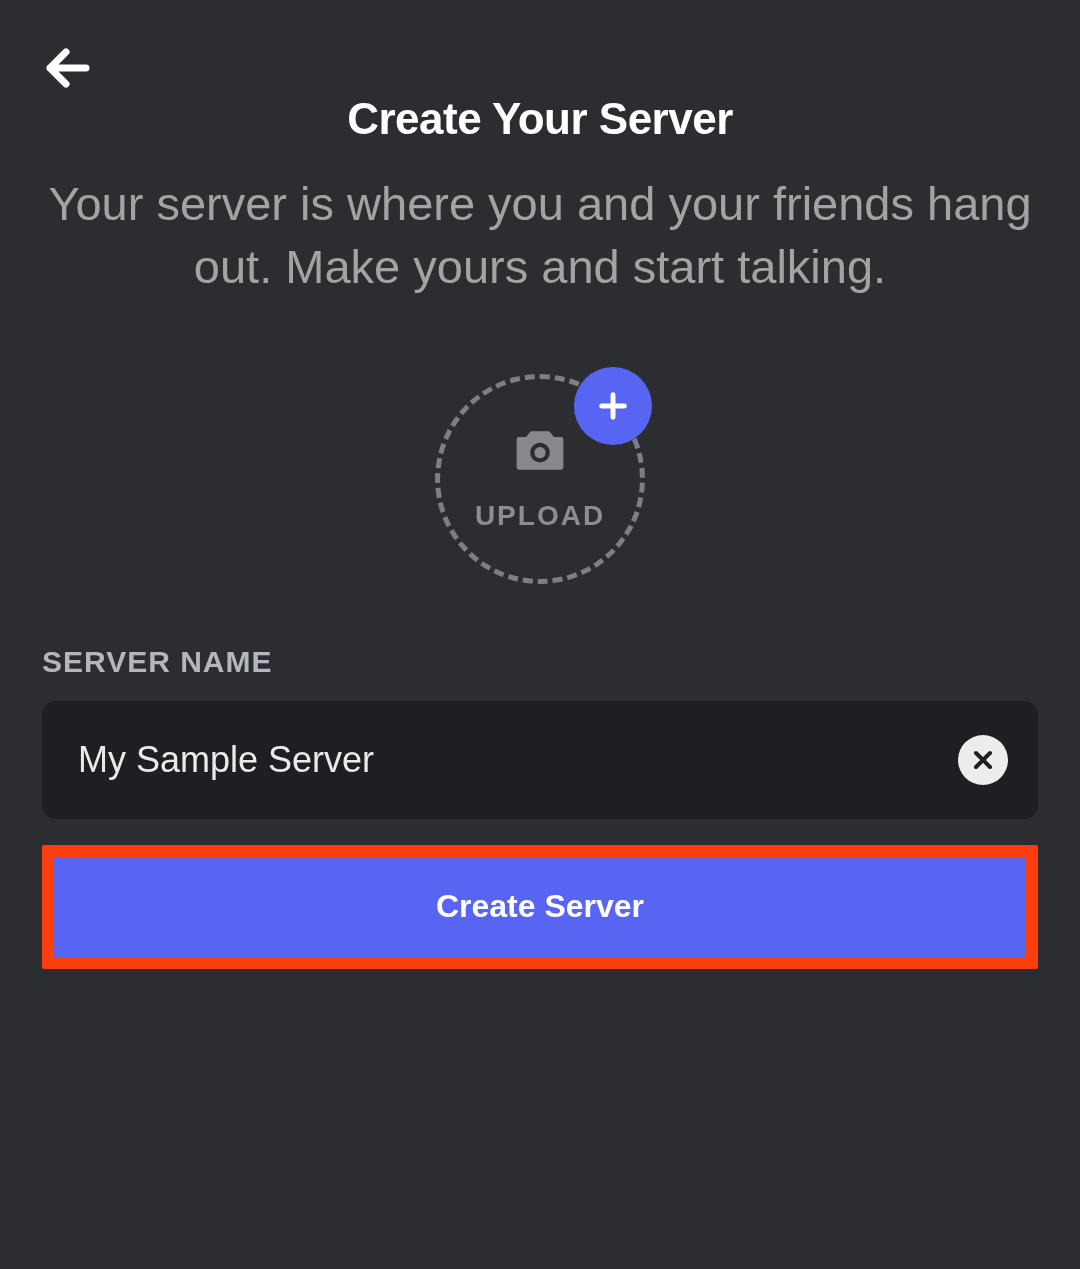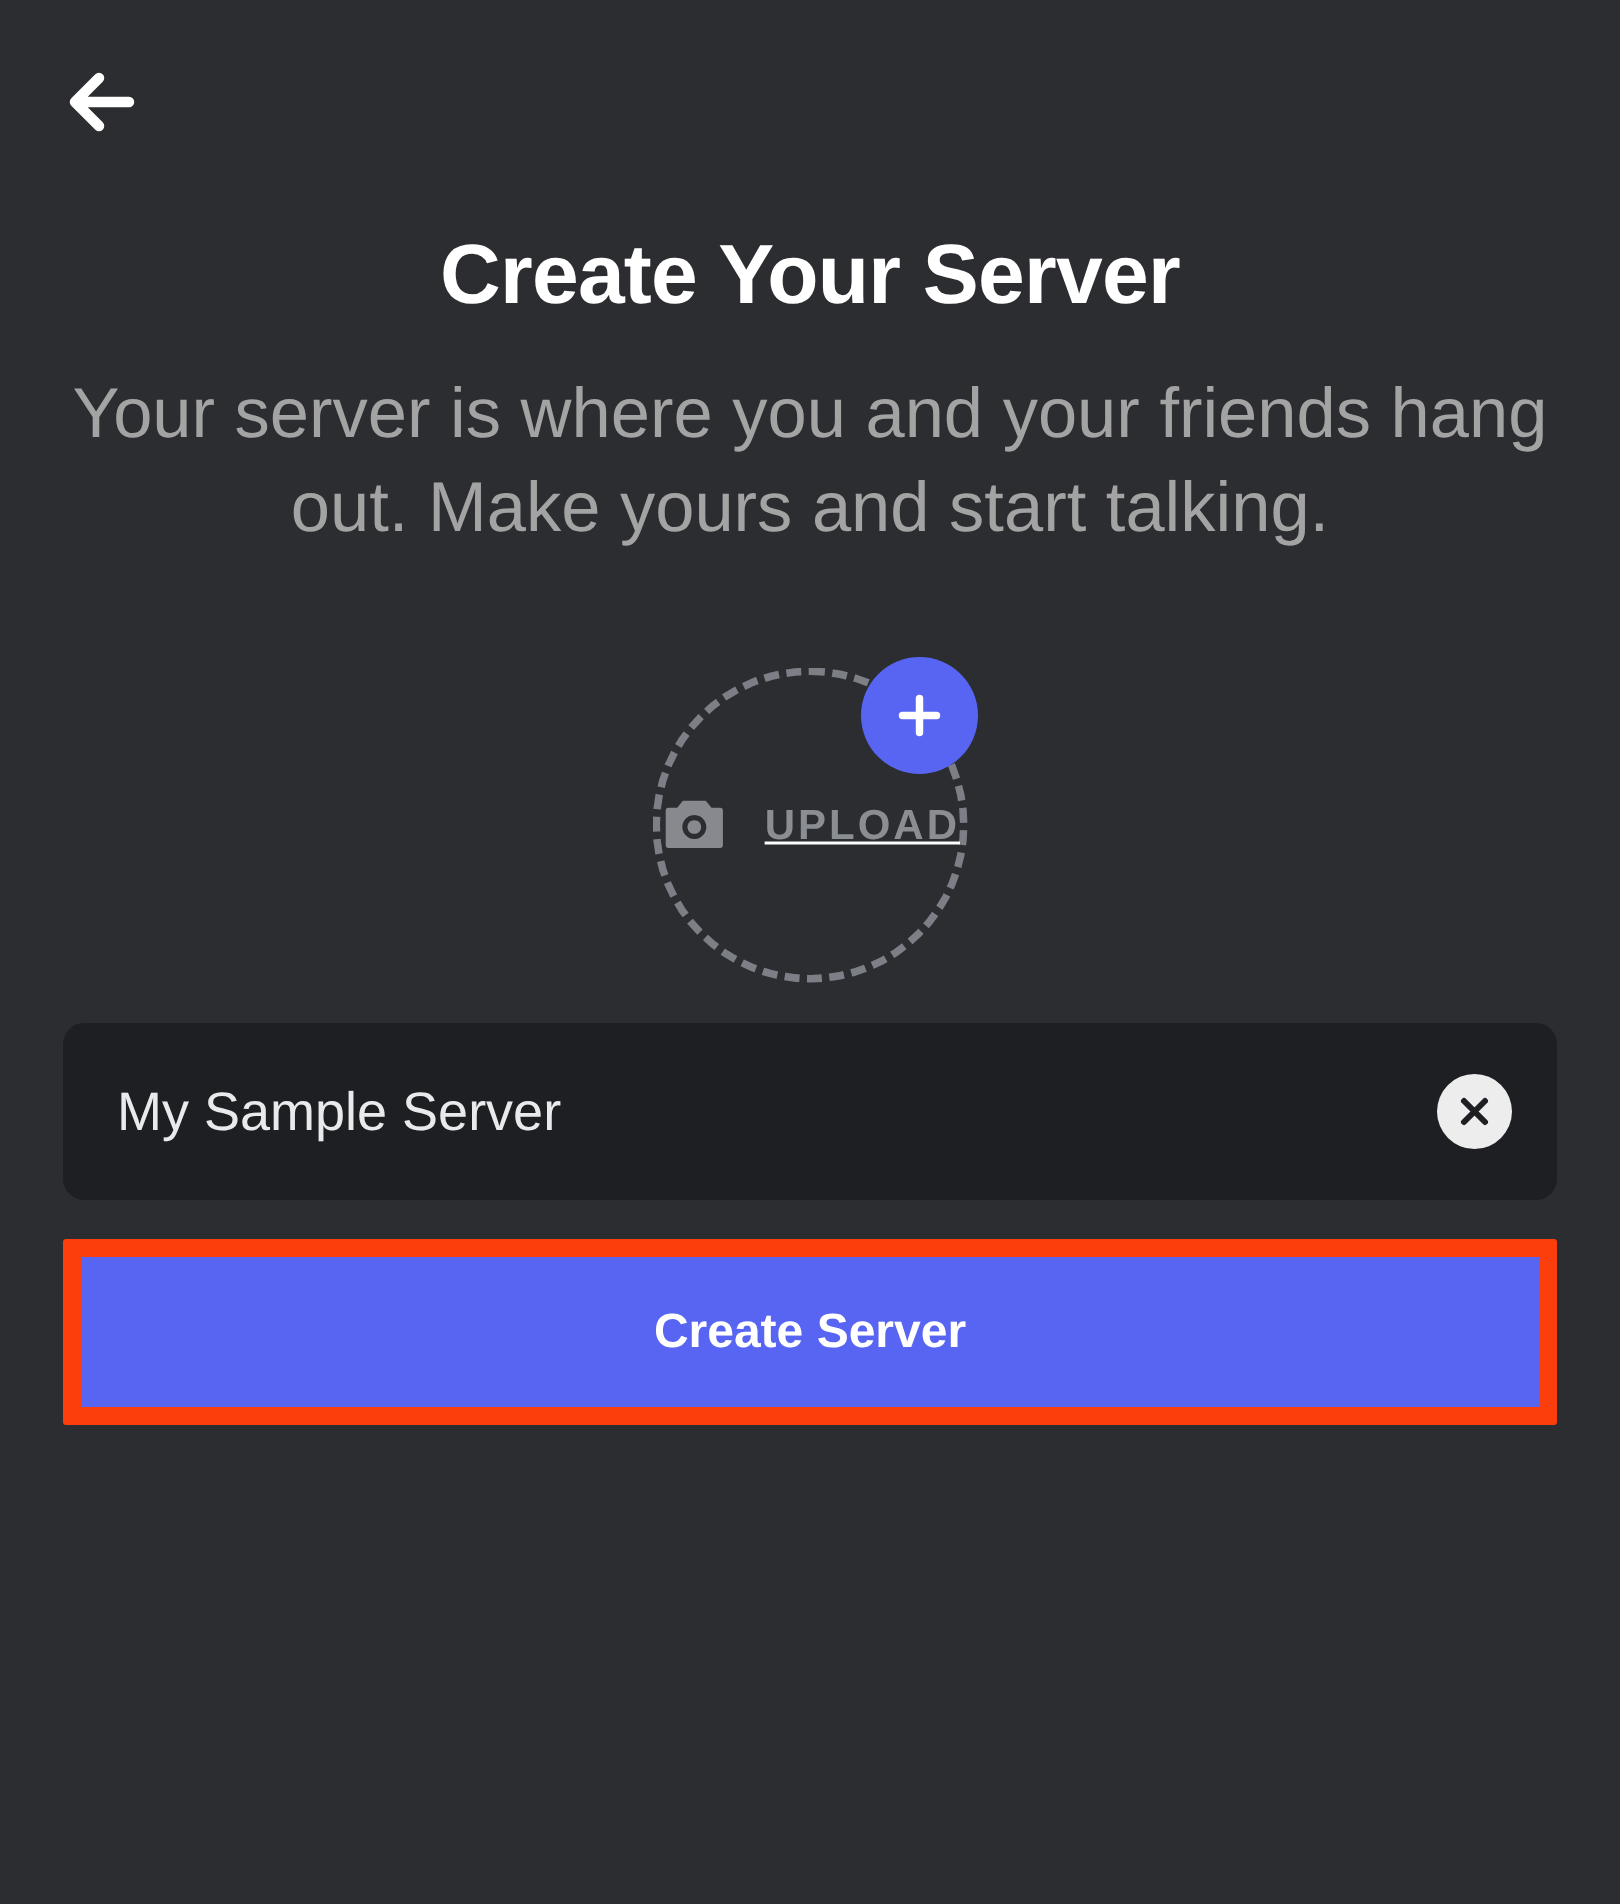--- a/index.html
+++ b/index.html
@@ -9,23 +9,23 @@
     font-family: -apple-system, BlinkMacSystemFont, "Segoe UI", Helvetica, Arial, sans-serif;
     color: #fff;
     overflow: hidden;
   }
   .screen { width: 100%; height: 100%; position: relative; padding: 38px 42px 0 42px; }
 
   .back-btn { position: absolute; top: 38px; left: 38px; width: 60px; height: 60px; display:flex; align-items:center; justify-content:center; cursor:pointer; }
   .back-btn svg { width: 48px; height: 48px; stroke: #fff; stroke-width: 3.5; fill: none; stroke-linecap: round; stroke-linejoin: round; }
 
   .title {
-    margin-top: 112px;
+    margin-top: 56px;
     text-align: center;
-    font-size: 56px;
+    font-size: 44px;
     font-weight: 800;
     letter-spacing: -0.5px;
     color: #ffffff;
   }
   .subtitle {
     margin-top: 28px;
     text-align: center;
     font-size: 47px;
     line-height: 1.35;
     color: #a3a3a3;
@@ -37,23 +37,22 @@
     margin: 70px auto 0 auto;
     width: 220px; height: 220px;
     position: relative;
     display:flex; align-items:center; justify-content:center;
     cursor:pointer;
   }
   .upload-circle {
     width: 210px; height: 210px;
     border-radius: 50%;
     border: 5px dashed #7c7f86;
-    display:flex; flex-direction:row; align-items:center; justify-content:center;
+    display:flex; flex-direction:column; align-items:center; justify-content:center;
     gap: 24px;
-    text-decoration: underline;
   }
   .upload-circle svg.cam { width: 56px; height: 50px; fill:#87898e; }
   .upload-label {
     font-size: 28px;
     font-weight: 800;
     letter-spacing: 2px;
     color: #8a8d92;
   }
   .upload-plus {
     position: absolute;
@@ -147,20 +146,21 @@
       </svg>
       <div class="upload-label">UPLOAD</div>
     </div>
     <div class="upload-plus">
       <svg viewBox="0 0 24 24">
         <path d="M12 4 V20 M4 12 H20"></path>
       </svg>
     </div>
   </div>
 
+  <div class="field-label">SERVER NAME</div>
 
   <div class="input-row">
     <input class="server-input" type="text" value="My Sample Server" style="">
     <div class="clear-btn">
       <svg viewBox="0 0 24 24">
         <path d="M5 5 L19 19 M19 5 L5 19"></path>
       </svg>
     </div>
   </div>
 

